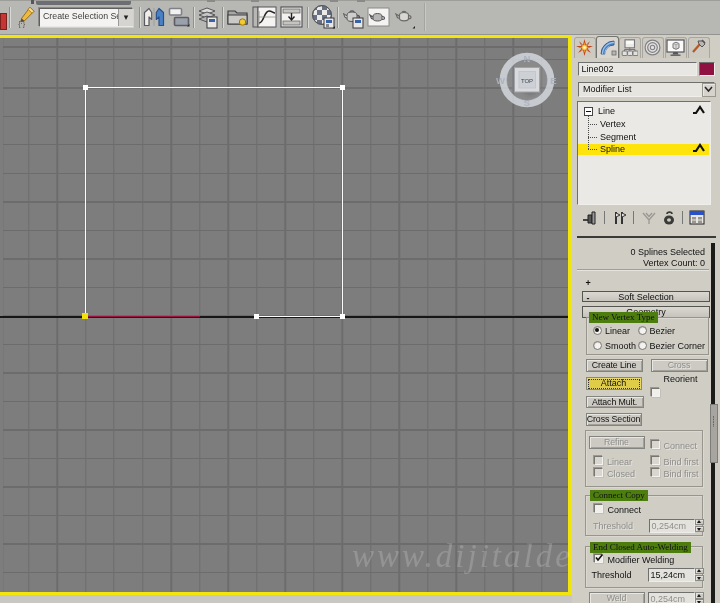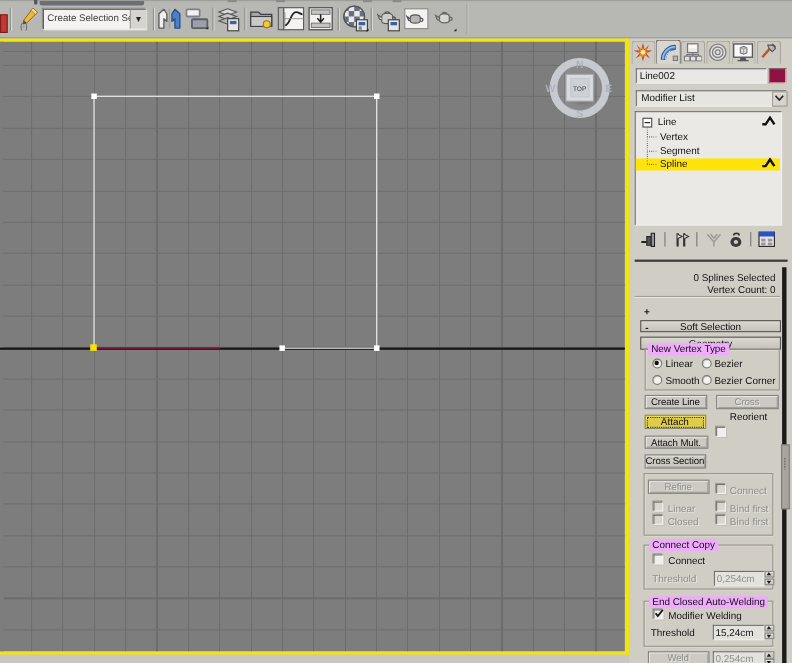--- a/index.html
+++ b/index.html
@@ -24,21 +24,21 @@
 #axisX{left:0;top:277.5px;width:568px;height:2px;background:#161616;}
 .wline{background:#fcfcfc;}
 .vtx{width:5px;height:5px;background:#fff;}
 #watermark{left:352px;top:500px;width:260px;font:italic 33px "Liberation Serif",serif;color:rgba(255,255,255,0.18);letter-spacing:3px;}
 
 #panel{left:571.5px;top:35px;width:148.5px;height:568px;background:#d0cdc5;}
 .btn{position:absolute;white-space:nowrap;overflow:hidden;font-size:8.8px;letter-spacing:-0.1px;background:#cdcac3;border:1px solid #838380;box-shadow:inset 1px 1px 0 #e9e7e2,inset -1px -1px 0 #a3a099;text-align:center;line-height:10.5px;}
 .btn.dis{color:#8e8e8b;text-shadow:1px 1px 0 #e8e6e1;}
 .sunk{position:absolute;border-top:1px solid #6f6f6d;border-left:1px solid #6f6f6d;border-bottom:1px solid #efeeea;border-right:1px solid #efeeea;background:#e7e5e0;}
 .grp{position:absolute;border:1px solid #98958e;box-shadow:inset 1px 1px 0 #dbd8d1, 1px 1px 0 #dbd8d1;}
-.gtitle{position:absolute;background:#f0abfc;padding:0 3px;line-height:11px;}
+.gtitle{position:absolute;background:#4d7c0f;padding:0 3px;line-height:11px;font-family:Liberation Serif, serif;}
 .cb{position:absolute;width:7px;height:7px;background:#f0efec;border-top:1px solid #76756f;border-left:1px solid #76756f;border-bottom:1px solid #f3f2ef;border-right:1px solid #f3f2ef;box-shadow:-1px -1px 0 #9b988f,1px 1px 0 #c2bfb8;}
 .cb.dis{background:#d9d6cf;}
 .radio{position:absolute;width:7px;height:7px;border-radius:50%;background:#f4f3f0;border:1px solid #787771;box-shadow:inset 0.5px 0.5px 1px #b5b4af;}
 .lbl{position:absolute;line-height:11px;white-space:nowrap;}
 .lbl.dis{color:#8e8e8b;text-shadow:1px 1px 0 #e6e4df;}
 .rollout{position:absolute;left:582px;width:126px;height:9.5px;background:linear-gradient(#dbd8d2,#c6c3bc);border:1px solid #55554f;text-align:center;line-height:10px;margin-top:14px;}
 .spinf{position:absolute;height:12px;background:#e4e2dd;border-top:1px solid #6f6f6d;border-left:1px solid #6f6f6d;border-bottom:1px solid #eeede9;border-right:1px solid #eeede9;line-height:12px;padding-left:2px;}
 .spinb{position:absolute;width:9px;height:14px;}
 .spinb:before,.spinb:after{content:"";position:absolute;left:0;width:7px;height:4.5px;background:#ccc9c2;border:1px solid #8a8a87;box-shadow:inset 1px 1px 0 #e5e3de;}
 .spinb:before{top:0;} .spinb:after{top:7px;}
@@ -175,20 +175,21 @@
   <div class="abs wline" style="left:84.5px;top:48.5px;width:1.5px;height:229px;"></div>
   <div class="abs wline" style="left:341.5px;top:48.5px;width:1.5px;height:229px;"></div>
   <div class="abs wline" style="left:256px;top:277.5px;width:86.5px;height:1.5px;"></div>
   <div class="abs" style="left:85px;top:277.5px;width:114.5px;height:1.5px;background:#9c1140;"></div>
 
   <div class="abs vtx" style="left:82.5px;top:46.5px;"></div>
   <div class="abs vtx" style="left:339.5px;top:46.5px;"></div>
   <div class="abs vtx" style="left:339.5px;top:275.5px;"></div>
   <div class="abs vtx" style="left:254px;top:275.5px;"></div>
   <div class="abs" style="left:82px;top:275px;width:6px;height:6px;background:#f2e20a;"></div>
+  <div class="abs" id="watermark">www.dijitalde</div>
 
   <svg class="abs" style="left:494px;top:9px;" width="68" height="68" viewBox="0 0 68 68">
     <defs>
         <filter id="vb" x="-50%" y="-50%" width="200%" height="200%">
           <feGaussianBlur stdDeviation="1.8"></feGaussianBlur>
         </filter>
       </defs>
     <circle cx="33" cy="33" r="23.6" fill="none" stroke="#e0e4ea" stroke-opacity="0.75" stroke-width="7.4"></circle>
     <g font-family="Liberation Sans,sans-serif" font-size="9.5" font-weight="bold" fill="#aab2bf" fill-opacity="0.95" text-anchor="middle">
       <text x="33" y="15">N</text>

